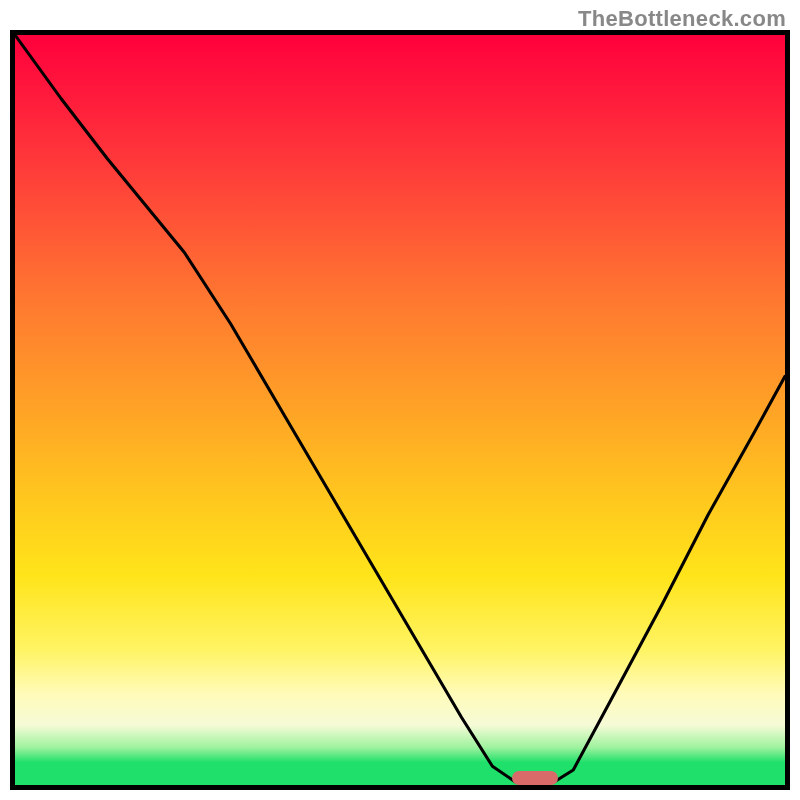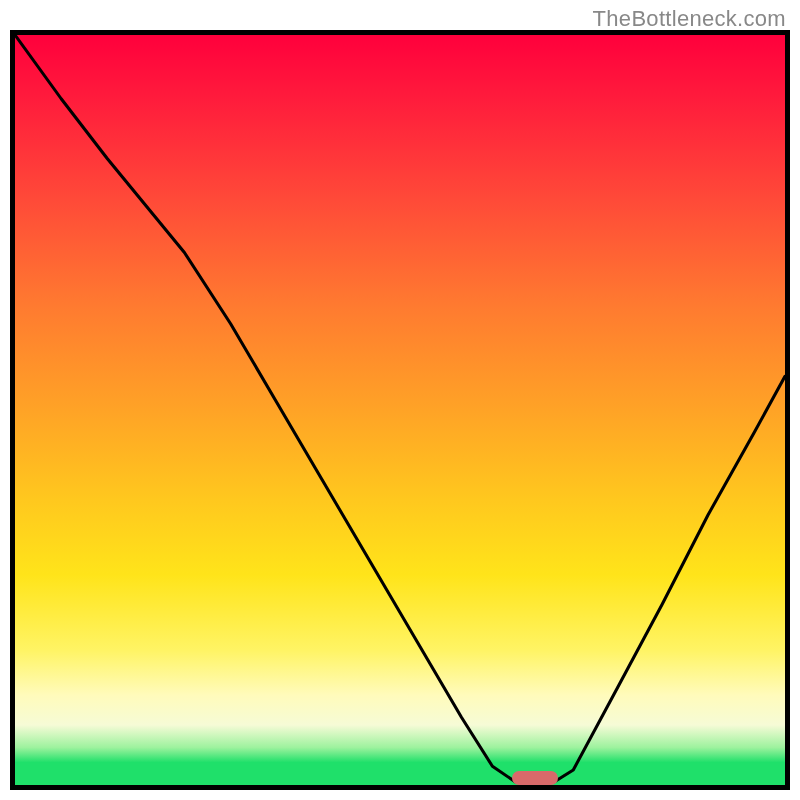--- a/index.html
+++ b/index.html
@@ -54,21 +54,21 @@
     background: #d86a6a;
     transform: translate(-50%, -50%);
   }
   .watermark {
     position: absolute;
     top: 6px;
     right: 14px;
     color: #888;
     font-size: 22px;
     letter-spacing: 0.3px;
-    font-weight: 400;
+    font-weight: 700;
     user-select: none;
   }
 </style>
 </head>
 <body>
 
 <div class="watermark">TheBottleneck.com</div>
 
 <div class="frame">
   <div class="gradient"></div>

